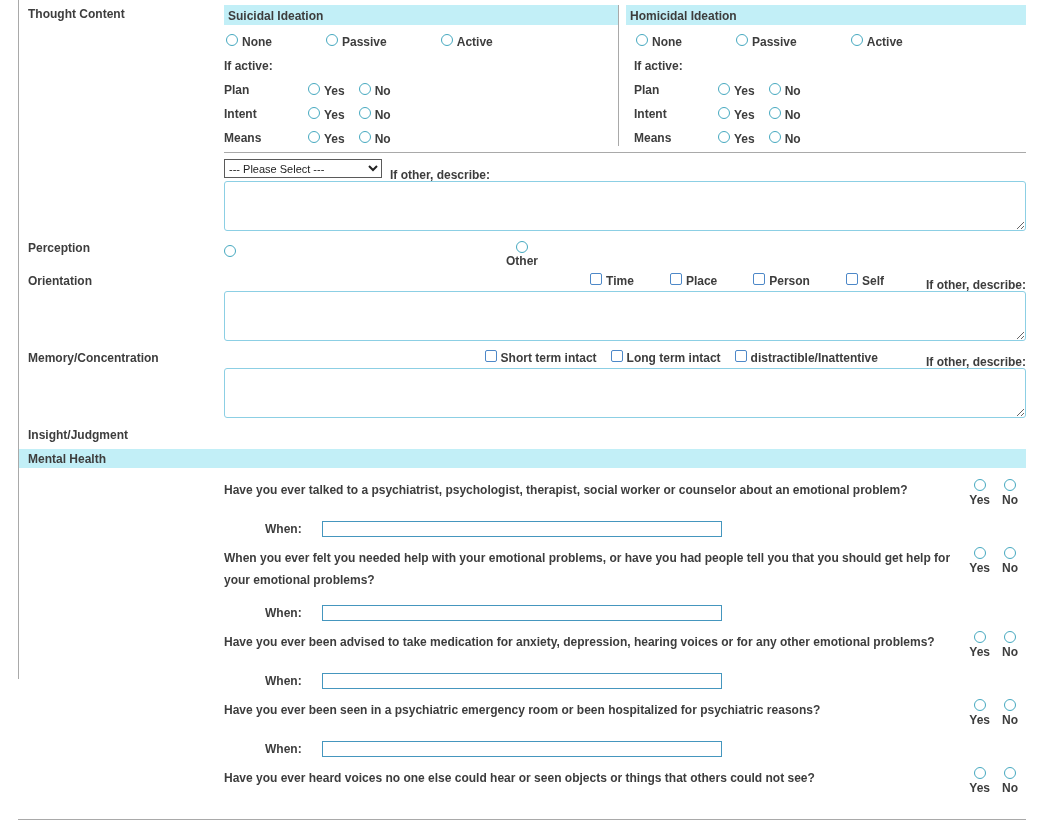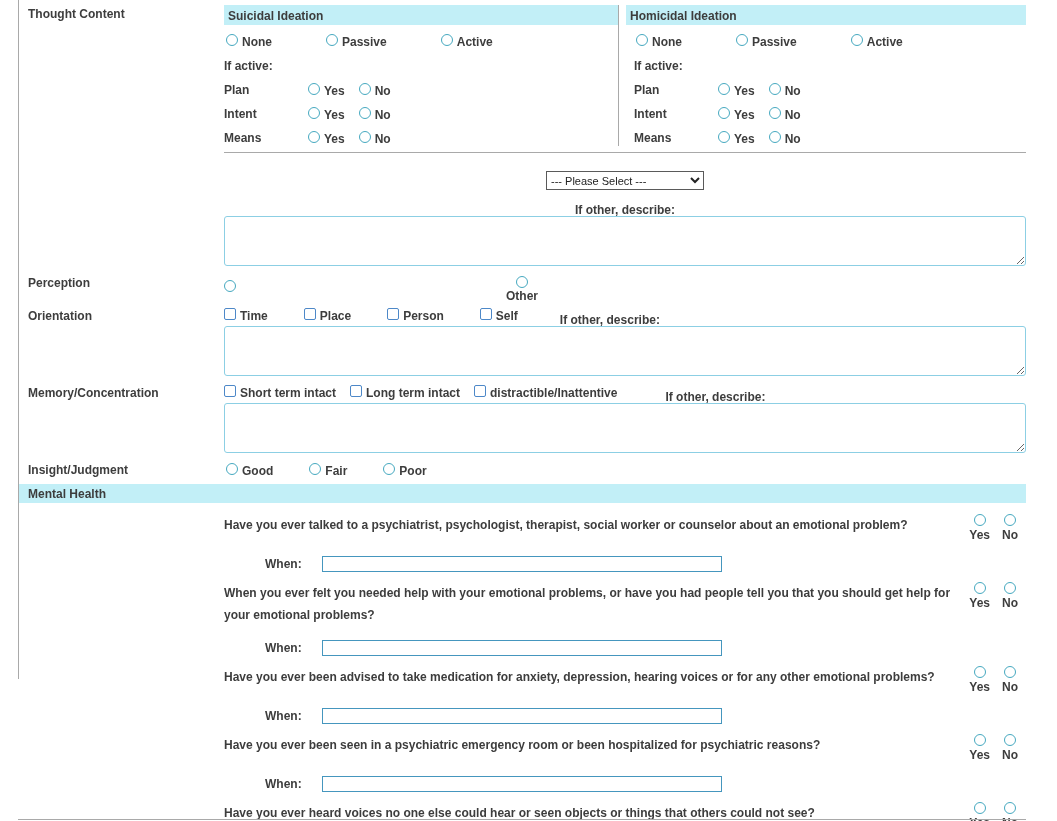--- a/index.html
+++ b/index.html
@@ -42,21 +42,21 @@
   .rlbl { position: relative; top: 2px; line-height: 13px; white-space: nowrap; }
 
   input[type="radio"], input[type="checkbox"] {
     appearance: none; -webkit-appearance: none;
     width: 12px; height: 12px; background: #fff;
     border: 1px solid var(--control-accent, #46a9c0); margin: 0;
   }
   input[type="radio"] { border-radius: 50%; }
   input[type="checkbox"] { border-radius: 2px; border-color: var(--checkbox-accent, #4d88c8); }
 
-  .select-row { display: flex; align-items: center; gap: 8px; margin-top: 18px; flex-direction: column; }
+  .select-row { display: flex; align-items: flex-end; gap: 8px; margin-top: 6px; }
   .ideation-select {
     width: 158px; height: 19px;
     font-family: "Liberation Sans", sans-serif; font-size: 11px; font-weight: 400;
     border: 1px solid #5a5a5a; background: #fff; border-radius: 0; color: #222;
   }
   .desc-area {
     display: block; margin-top: 3px; width: 100%; height: 50px;
     border: 1px solid var(--textarea-border, #8ccfe4); border-radius: 3px;
     font-family: "Liberation Sans", sans-serif; font-size: 12px; resize: both;
   }
@@ -65,21 +65,21 @@
   .row-perception { margin-bottom: 4px; }
   .row-orientation { margin-bottom: 8px; }
   .row-memory { margin-bottom: 8px; }
 
   .perc-row { display: flex; align-items: flex-start; padding-top: 1px; }
   .perc-opt1 { display: block; width: 272px; line-height: 22px; }
   .perc-opt1 input { vertical-align: -2px; margin-right: 6px; }
   .perc-opt2 { display: flex; flex-direction: column; align-items: center; gap: 2px; margin-left: 10px; padding-top: 1px; }
   .perc-opt2 .rlbl { top: 0; }
 
-  .cb-row { display: flex; align-items: flex-start; margin-top: 1px; }
+  .cb-row { display: flex; align-items: flex-start; margin-top: 1px; justify-content: flex-end; }
   .orientation-gaps { gap: 36px; }
   .memory-gaps { gap: 14px; }
   .if-other-inline { line-height: 15px; position: relative; top: 5px; white-space: nowrap; }
   .orientation-gaps .if-other-inline { margin-left: 6px; }
   .memory-gaps .if-other-inline { margin-left: 34px; }
 
   .insight-row { display: flex; gap: 36px; padding-left: 2px; padding-top: 2px; }
 
   .mh-header { background: var(--section-header-bg, #c2eff7); margin-top: 6px; padding: 3px 4px 2px 9px; line-height: 14px; }
   .mh-questions { padding: 11px 0 0 205px; }
@@ -277,34 +277,20 @@
           <span class="rlbl">distractible/Inattentive</span>
         </label>
         <span class="if-other-inline">If other, describe:</span>
       </div>
       <textarea class="desc-area" style=""></textarea>
     </div>
   </div>
 
   <div class="row row-insight">
     <div class="label-col">Insight/Judgment</div>
-    <div class="content-col insight-row">
-      <label class="rg">
-        <input type="radio" name="insight" style="">
-        <span class="rlbl">Good</span>
-      </label>
-      <label class="rg">
-        <input type="radio" name="insight" style="">
-        <span class="rlbl">Fair</span>
-      </label>
-      <label class="rg">
-        <input type="radio" name="insight" style="">
-        <span class="rlbl">Poor</span>
-      </label>
-    </div>
   </div>
 
   <div class="mh-header">Mental Health</div>
 
   <div class="mh-questions">
 
     <div class="q-block">
       <div class="q-row">
         <div class="q-text">Have you ever talked to a psychiatrist, psychologist, therapist, social worker or counselor about an emotional problem?</div>
         <div class="yn-group">

